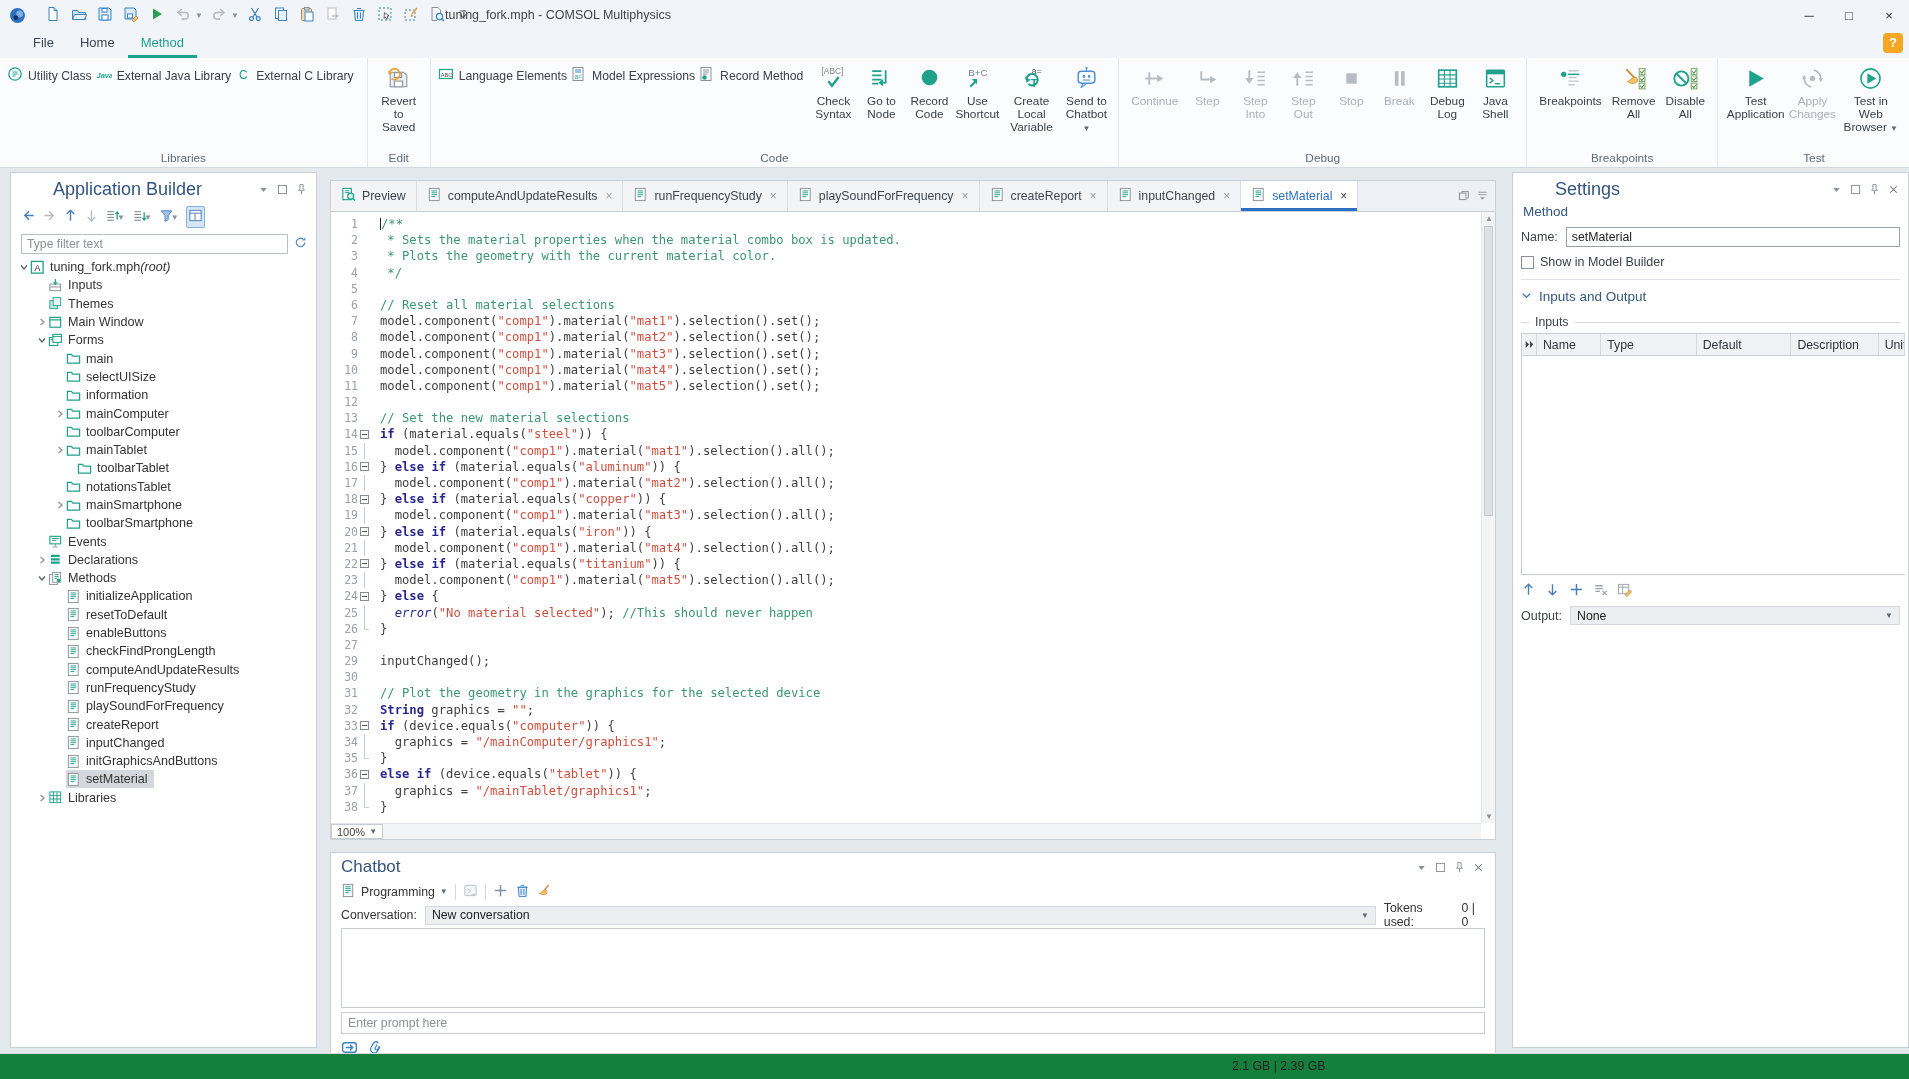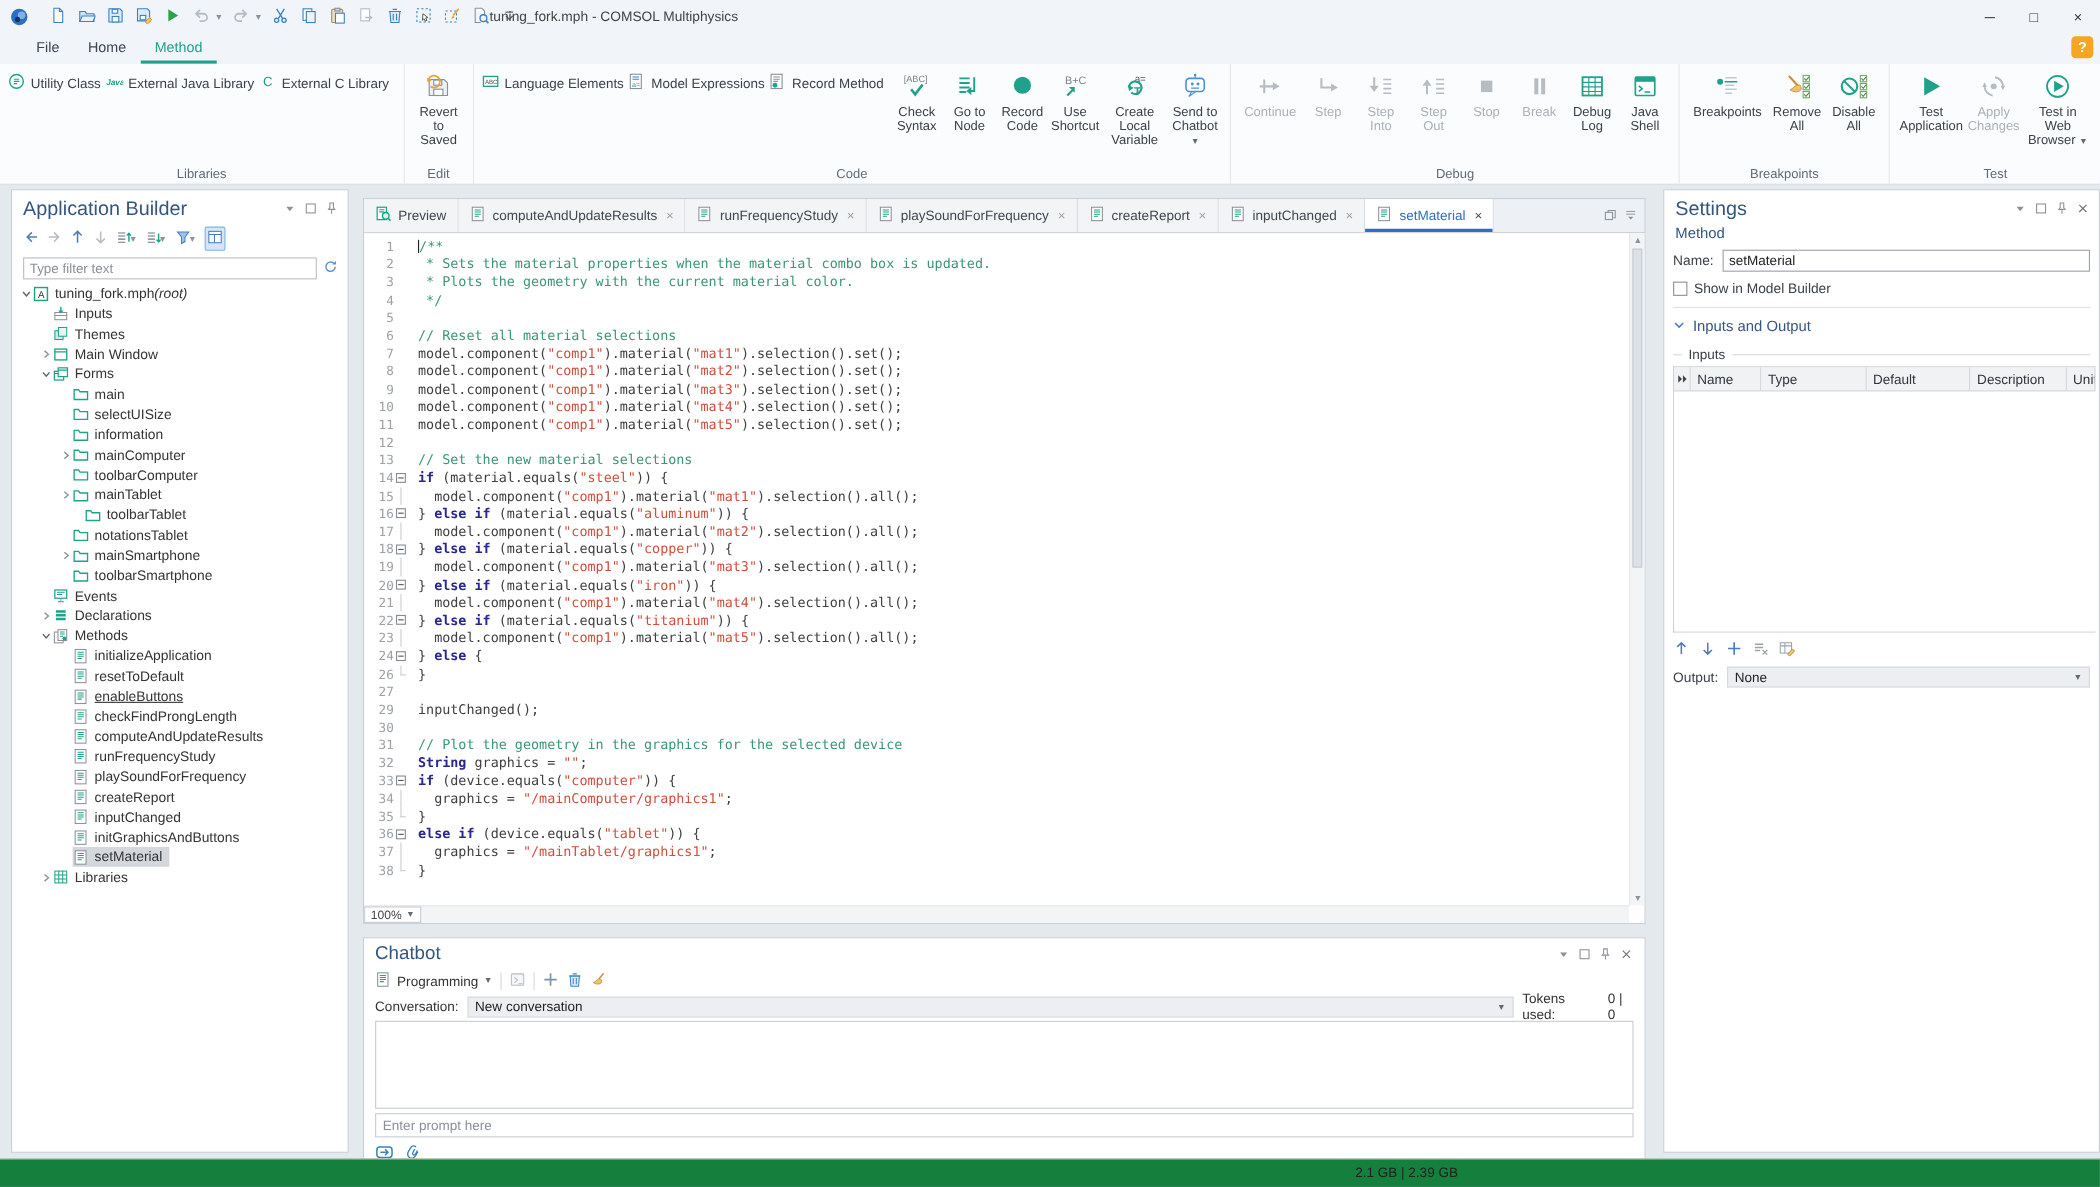--- a/index.html
+++ b/index.html
@@ -37,21 +37,21 @@
   .rbig .rlabel { margin-top:3px; font-size:11.8px; line-height:13px; text-align:center; white-space:pre-line; }
   .rbig.disabled .rlabel { color:#a9b0b7; }
   .dd { font-size:8px; color:#5f6a76; }
 
   
   .panel { position:absolute; background:#fff; border:1px solid #c9cfd6; }
   #appbuilder { left:10px; top:172px; width:307px; height:876px; overflow:hidden; }
   .centercol { position:absolute; left:330px; top:180px; width:1166px; height:860px; }
   #settings { left:1512px; top:172px; width:397px; height:876px; overflow:hidden; }
 
-  .ptitlerow { display:flex; align-items:center; padding:6px 8px 2px 10px; }
+  .ptitlerow { display:flex; align-items:center; padding:6px 8px 2px 10px;margin-left:32px; }
   .ptitle { font-size:18px; color:#33557e; flex:1; }
   .pctrls { display:flex; gap:5px; align-items:center; }
   .pctrls span { width:14px; height:14px; display:flex; align-items:center; justify-content:center; }
   .pctrls svg { width:13px; height:13px; }
 
   
   .abtoolbar { display:flex; align-items:center; gap:6px; padding:4px 8px 4px 10px; }
   .abtoolbar .tbtn { display:flex; align-items:center; }
   .abtoolbar svg { width:15px; height:15px; }
   .tbtn.active { background:#d6e6f7; border:1px solid #7fb2e5; border-radius:2px; padding:1px; }
@@ -851,21 +851,21 @@
         <div class="trow" style="padding-left: 42px;">
           <span class="tcaret"></span>
           <span class="selspan">
             <span class="ticon"><svg viewBox="0 0 16 16">
                 <rect x="2.5" y="1.5" width="10.5" height="13" fill="#fff" stroke="#8a9099"></rect>
                 <path d="M4.8 4.2h6M4.8 6.2h6M4.8 8.2h6M4.8 10.2h4" stroke="#1fa28c"></path>
               </svg></span>
             <span>resetToDefault</span>
           </span>
         </div>
-        <div class="trow" style="padding-left: 42px; text-decoration: underline;">
+        <div class="trow" style="padding-left: 42px;">
           <span class="tcaret"></span>
           <span class="selspan">
             <span class="ticon"><svg viewBox="0 0 16 16">
                 <rect x="2.5" y="1.5" width="10.5" height="13" fill="#fff" stroke="#8a9099"></rect>
                 <path d="M4.8 4.2h6M4.8 6.2h6M4.8 8.2h6M4.8 10.2h4" stroke="#1fa28c"></path>
               </svg></span>
             <span>enableButtons</span>
           </span>
         </div>
         <div class="trow" style="padding-left: 42px;">
@@ -1171,20 +1171,27 @@
               <span class="foldbar"></span>
             </span>
             <span class="ctext"><span class="tk-p">  model.component(</span><span class="tk-s">"comp1"</span><span class="tk-p">).material(</span><span class="tk-s">"mat5"</span><span class="tk-p">).selection().all();</span></span>
           </div>
           <div class="cline">
             <span class="lnum">24</span>
             <span class="fold">
               <span class="foldbox"></span>
             </span>
             <span class="ctext"><span class="tk-p">} </span><span class="tk-k">else</span><span class="tk-p"> {</span></span>
+          </div>
+          <div class="cline">
+            <span class="lnum">25</span>
+            <span class="fold">
+              <span class="foldbar"></span>
+            </span>
+            <span class="ctext"><span class="tk-p">  </span><span class="tk-e">error</span><span class="tk-p">(</span><span class="tk-s">"No material selected"</span><span class="tk-p">); </span><span class="tk-c">//This should never happen</span></span>
           </div>
           <div class="cline">
             <span class="lnum">26</span>
             <span class="fold">
               <span class="foldend"></span>
             </span>
             <span class="ctext"><span class="tk-p">}</span></span>
           </div>
           <div class="cline">
             <span class="lnum">27</span>

